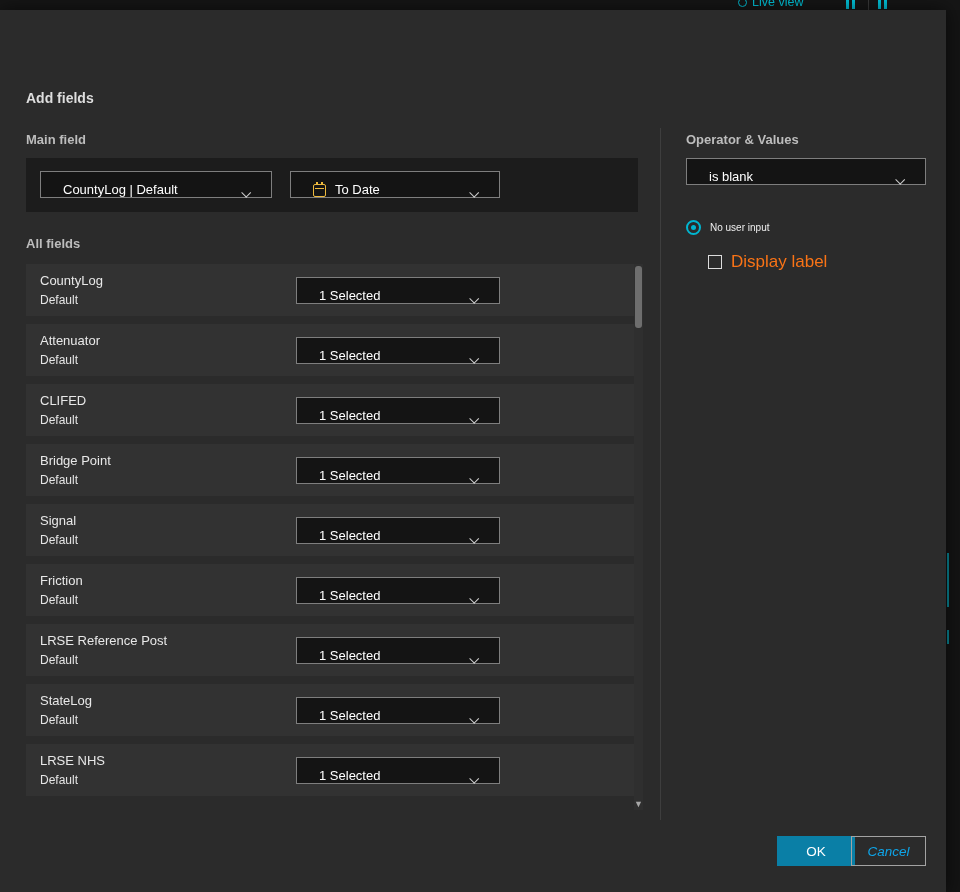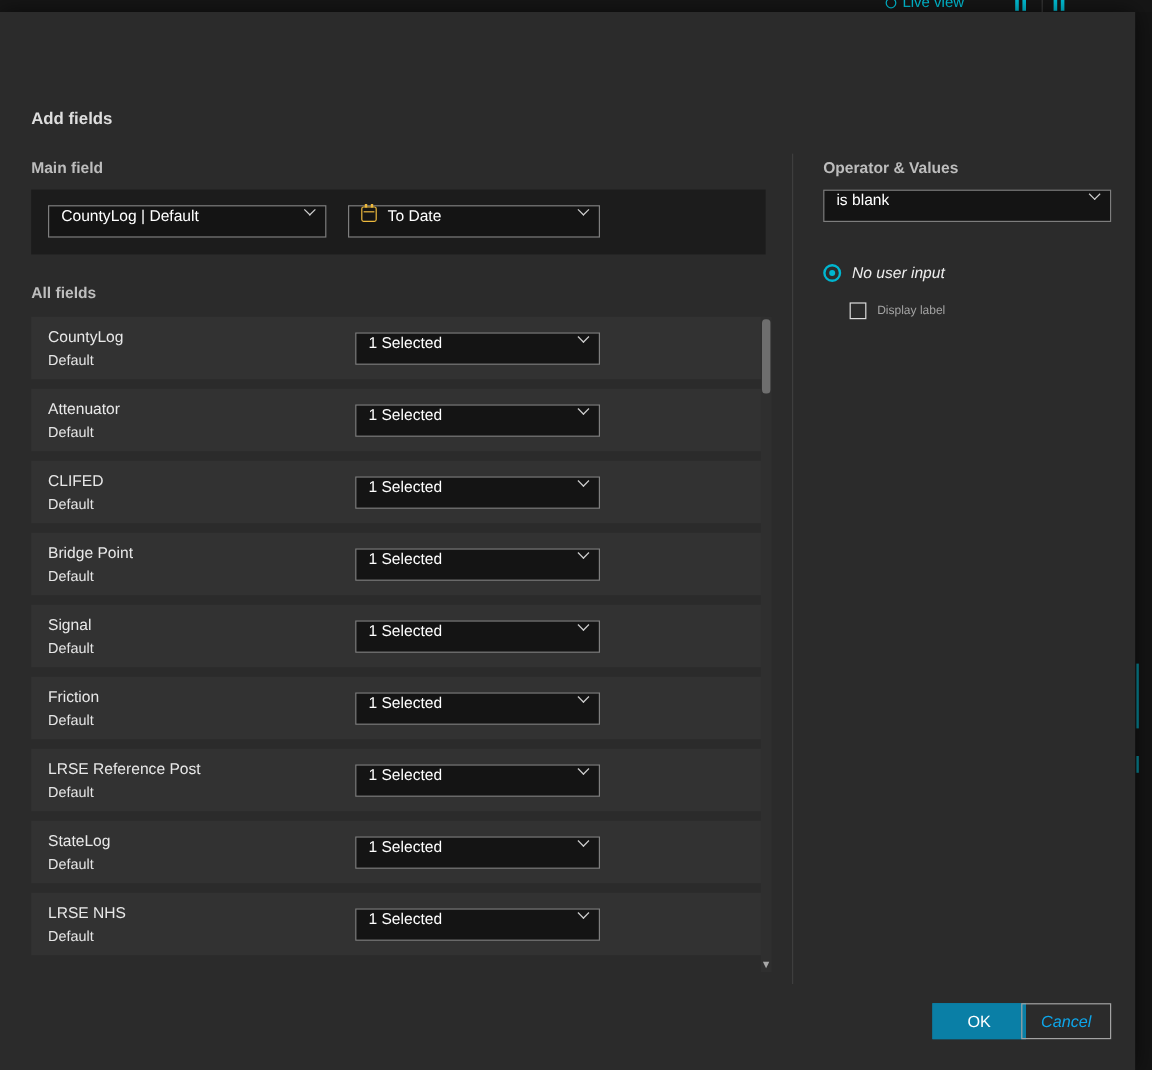--- a/index.html
+++ b/index.html
@@ -31,22 +31,22 @@
   .section-heading { position:absolute; left:26px; top:80px; font-size:14px; font-weight:700; color:#dedede; }
 
   .col-label { position:absolute; font-size:13px; font-weight:600; color:#bdbdbd; }
   .lbl-main-field { left:26px; top:122px; }
   .lbl-all-fields { left:26px; top:226px; }
   .lbl-operator   { left:686px; top:122px; }
 
   
   .select {
     position:absolute; height:27px; background:#141414;
-    border:1px solid #7e7e7e; display:flex; align-items:flex-start;
-    padding:0 10px; font-size:13px; color:#fff; cursor:pointer; gap:7px;
+    border:1px solid #7e7e7e; display:flex; align-items:flex-end;
+    padding:0 22px; font-size:13px; color:#fff; cursor:pointer; gap:7px;
   }
   .select .val { white-space:nowrap; overflow:hidden; }
   .chev {
     margin-left:auto; width:7px; height:7px; flex:none;
     border-right:1.4px solid #cfcfcf; border-bottom:1.4px solid #cfcfcf;
     transform:rotate(45deg) translateY(-1px);
   }
 
   
   .cal-icon { position:relative; width:13px; height:13px; flex:none; border:1.3px solid #edb93d; border-radius:2px; margin-right:2px; }
@@ -72,25 +72,25 @@
 
   
   .v-divider { position:absolute; left:660px; top:118px; width:1px; height:692px; background:#3e3e3e; }
 
   
   .sel-operator { left:686px; top:148px; width:240px; }
 
   .radio-row { position:absolute; left:686px; top:210px; display:flex; align-items:center; gap:9px; cursor:pointer; }
   .radio-icon { width:15px; height:15px; border:2px solid #00b6d0; border-radius:50%; position:relative; flex:none; }
   .radio-icon::after { content:""; position:absolute; left:50%; top:50%; width:5px; height:5px; margin:-2.5px 0 0 -2.5px; border-radius:50%; background:#00b6d0; }
-  .radio-label { font-size:13px; color:#eeeeee;font-style:italic; }
+  .radio-label { font-size:10px; color:#eeeeee; }
 
   .checkbox-row { position:absolute; left:708px; top:242px; display:flex; align-items:center; gap:9px; cursor:pointer; }
   .checkbox-icon { width:14px; height:14px; border:1.5px solid #dcdcdc; background:transparent; flex:none; }
-  .checkbox-label { font-size:10px; color:#a3a3a3; }
+  .checkbox-label { font-size:17px; color:#f97316; }
 
   
   .btn { position:absolute; top:826px; height:30px; font-size:13.5px; font-family:inherit; cursor:pointer; }
   .btn-ok { left:766px; width:78px; background:#0a7fa6; border:1px solid #0a7fa6; color:#ffffff;margin-left:11px; }
   .btn-cancel { left:851px; width:75px; background:transparent; border:1px solid #a3a3a3; color:#0ea5e9;font-style:italic; }
 </style>
 </head>
 <body>
 
 <div class="page">

